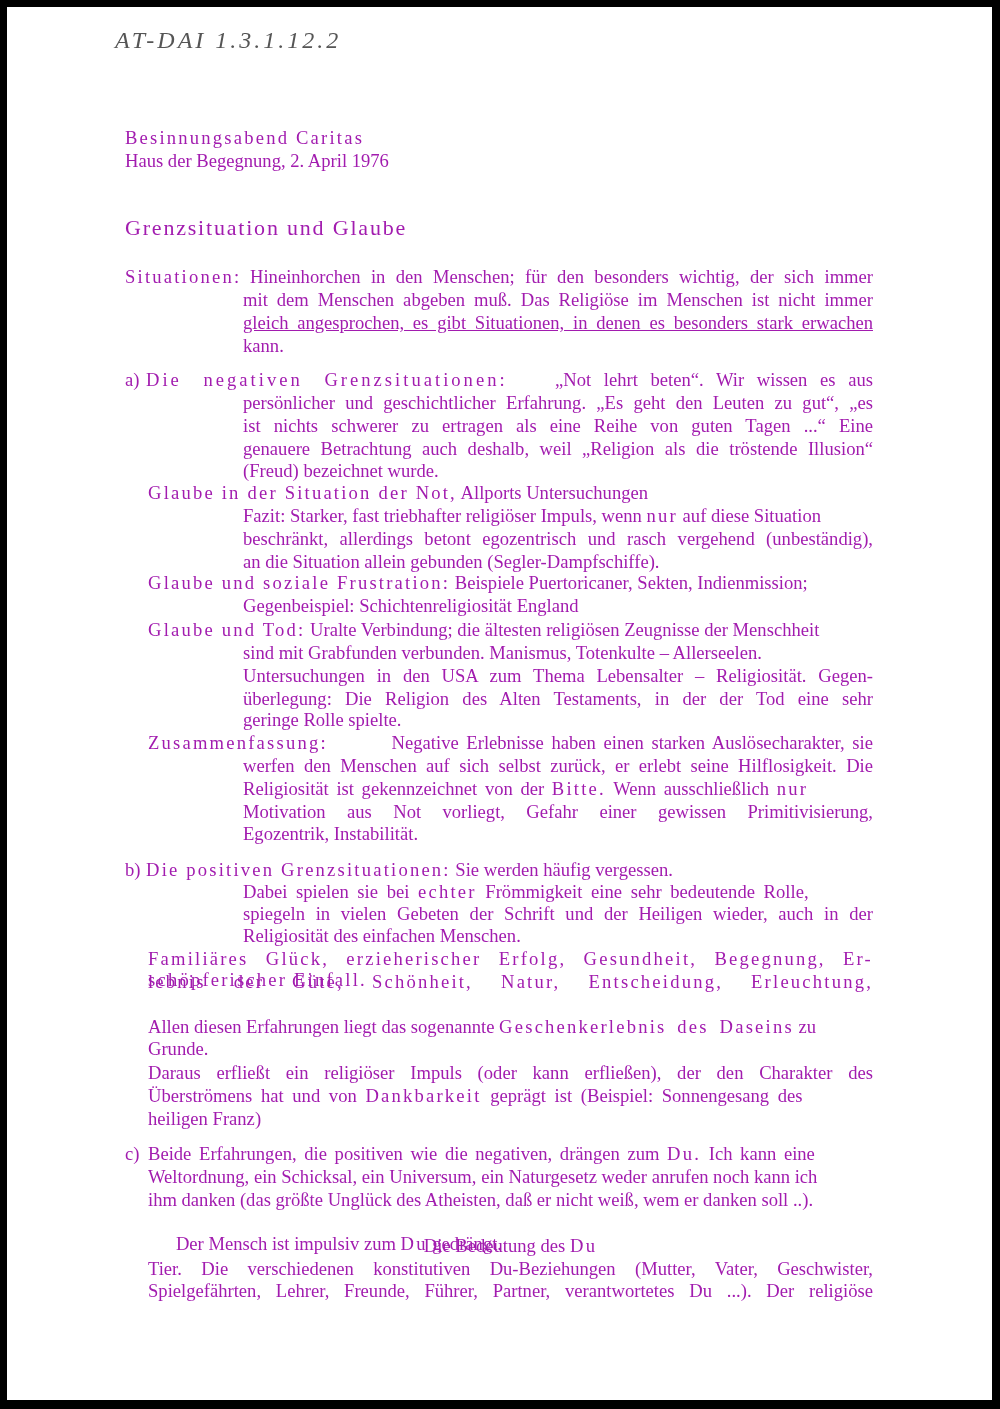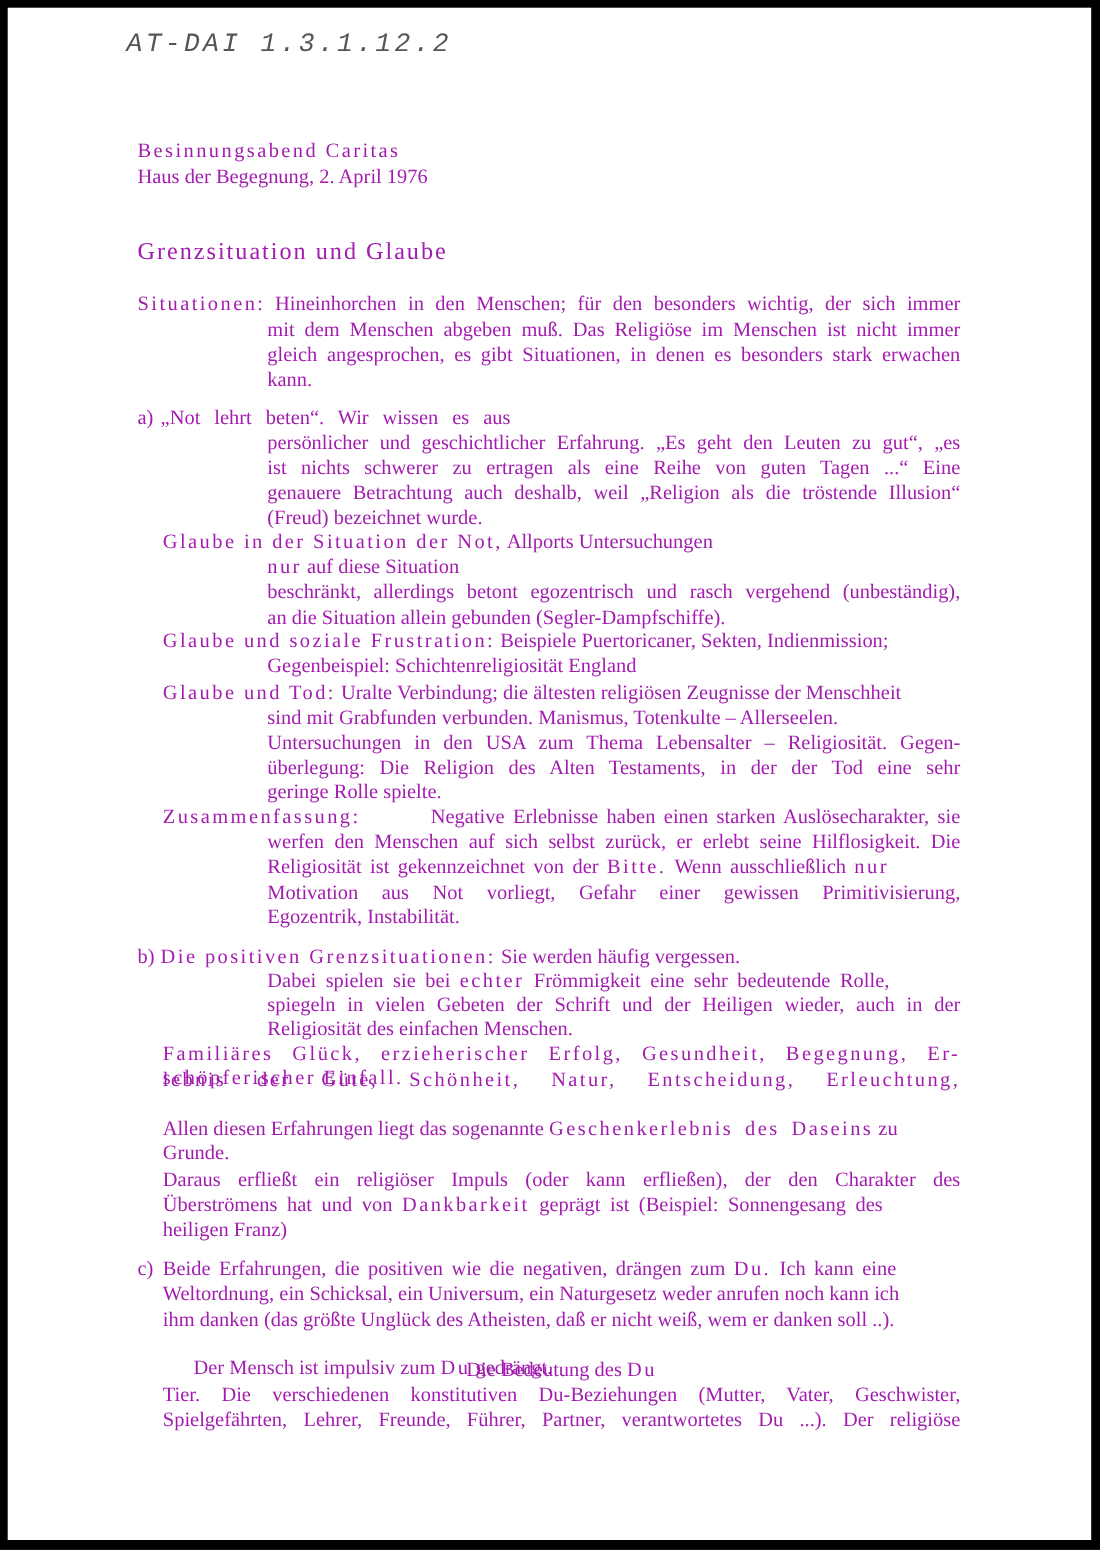--- a/index.html
+++ b/index.html
@@ -3,21 +3,21 @@
 <meta charset="utf-8">
 <style>
   html, body { margin: 0; padding: 0; }
   body { width: 1000px; height: 1409px; background: #000; position: relative; overflow: hidden; }
   .page {
     position: absolute; left: 7px; top: 7px; width: 985px; height: 1393px;
     background: #fff; overflow: hidden;
   }
   .sig {
     position: absolute; left: 108px; top: 20px;
-    font-family: Liberation Mono, monospace; font-size: 24px; font-weight: 200;
+    font-family: Liberation Serif, serif; font-size: 24px; font-weight: 200;
     color: #555; letter-spacing: 3px; font-style: italic;
   }
   .line {
     position: absolute; font-family: "Liberation Serif", serif; font-size: 18.6px;
     color: #a21caf; white-space: nowrap; line-height: 22px;
   }
   .just { text-align: justify; text-align-last: justify; white-space: normal; }
   .sp { letter-spacing: 2.2px; }
   .sp2 { letter-spacing: 3px; }
   .title { font-size: 22px; letter-spacing: 1.8px; }
@@ -31,39 +31,41 @@
 
   <div class="line sp" style="left:118px; top:120px;">Besinnungsabend Caritas</div>
   <div class="line" style="left:118px; top:143px;">Haus der Begegnung, 2. April 1976</div>
 
   <div class="line title" style="left:118px; top:210px;">Grenzsituation und Glaube</div>
 
   <div>
     <div class="line sp" style="left:118px; top:259px;">Situationen:</div>
     <div class="line just" style="left:243px; top:259px; width:623px;">Hineinhorchen in den Menschen; für den besonders wichtig, der sich immer</div>
     <div class="line just" style="left:236px; top:282px; width:630px;">mit dem Menschen abgeben muß. Das Religiöse im Menschen ist nicht immer</div>
-    <div class="line just" style="left:236px; top:305px; width:630px;">gleich angesprochen, es gibt Situationen, in denen es besonders stark erwachen</div>
+    <div class="line just" style="left:236px; top:305px; width:630px;text-decoration:underline;">gleich angesprochen, es gibt Situationen, in denen es besonders stark erwachen</div>
     <div class="line" style="left:236px; top:328px;">kann.</div>
   </div>
 
   <div>
     <div class="line" style="left:118px; top:362px;">a)</div>
     <div class="line" style="left:139px; top:362px; width:727px; display:flex; justify-content:space-between;">
+      <span class="sp2" style="word-spacing:14px;">Die negativen Grenzsituationen:</span>
       <span style="word-spacing:8px;">„Not lehrt beten“. Wir wissen es aus</span>
     </div>
     <div class="line just" style="left:236px; top:385px; width:630px;">persönlicher und geschichtlicher Erfahrung. „Es geht den Leuten zu gut“, „es</div>
     <div class="line just" style="left:236px; top:408px; width:630px;">ist nichts schwerer zu ertragen als eine Reihe von guten Tagen ...“ Eine</div>
     <div class="line just" style="left:236px; top:431px; width:630px;">genauere Betrachtung auch deshalb, weil „Religion als die tröstende Illusion“</div>
     <div class="line" style="left:236px; top:453px;">(Freud) bezeichnet wurde.</div>
 
     <div class="line" style="left:141px; top:475px;">
       <span class="sp">Glaube in der Situation der Not,</span>
       <span>Allports Untersuchungen</span>
     </div>
     <div class="line" style="left:236px; top:498px; width:630px; display:flex;">
+      <span style="white-space:pre;">Fazit: Starker, fast triebhafter religiöser Impuls, wenn </span>
       <span class="sp">nur</span>
       <span style="white-space:pre;"> auf diese Situation</span>
     </div>
     <div class="line just" style="left:236px; top:521px; width:630px;">beschränkt, allerdings betont egozentrisch und rasch vergehend (unbeständig),</div>
     <div class="line" style="left:236px; top:544px;">an die Situation allein gebunden (Segler-Dampfschiffe).</div>
 
     <div class="line" style="left:141px; top:565px;">
       <span class="sp">Glaube und soziale Frustration:</span>
       <span>Beispiele Puertoricaner, Sekten, Indienmission;</span>
     </div>

